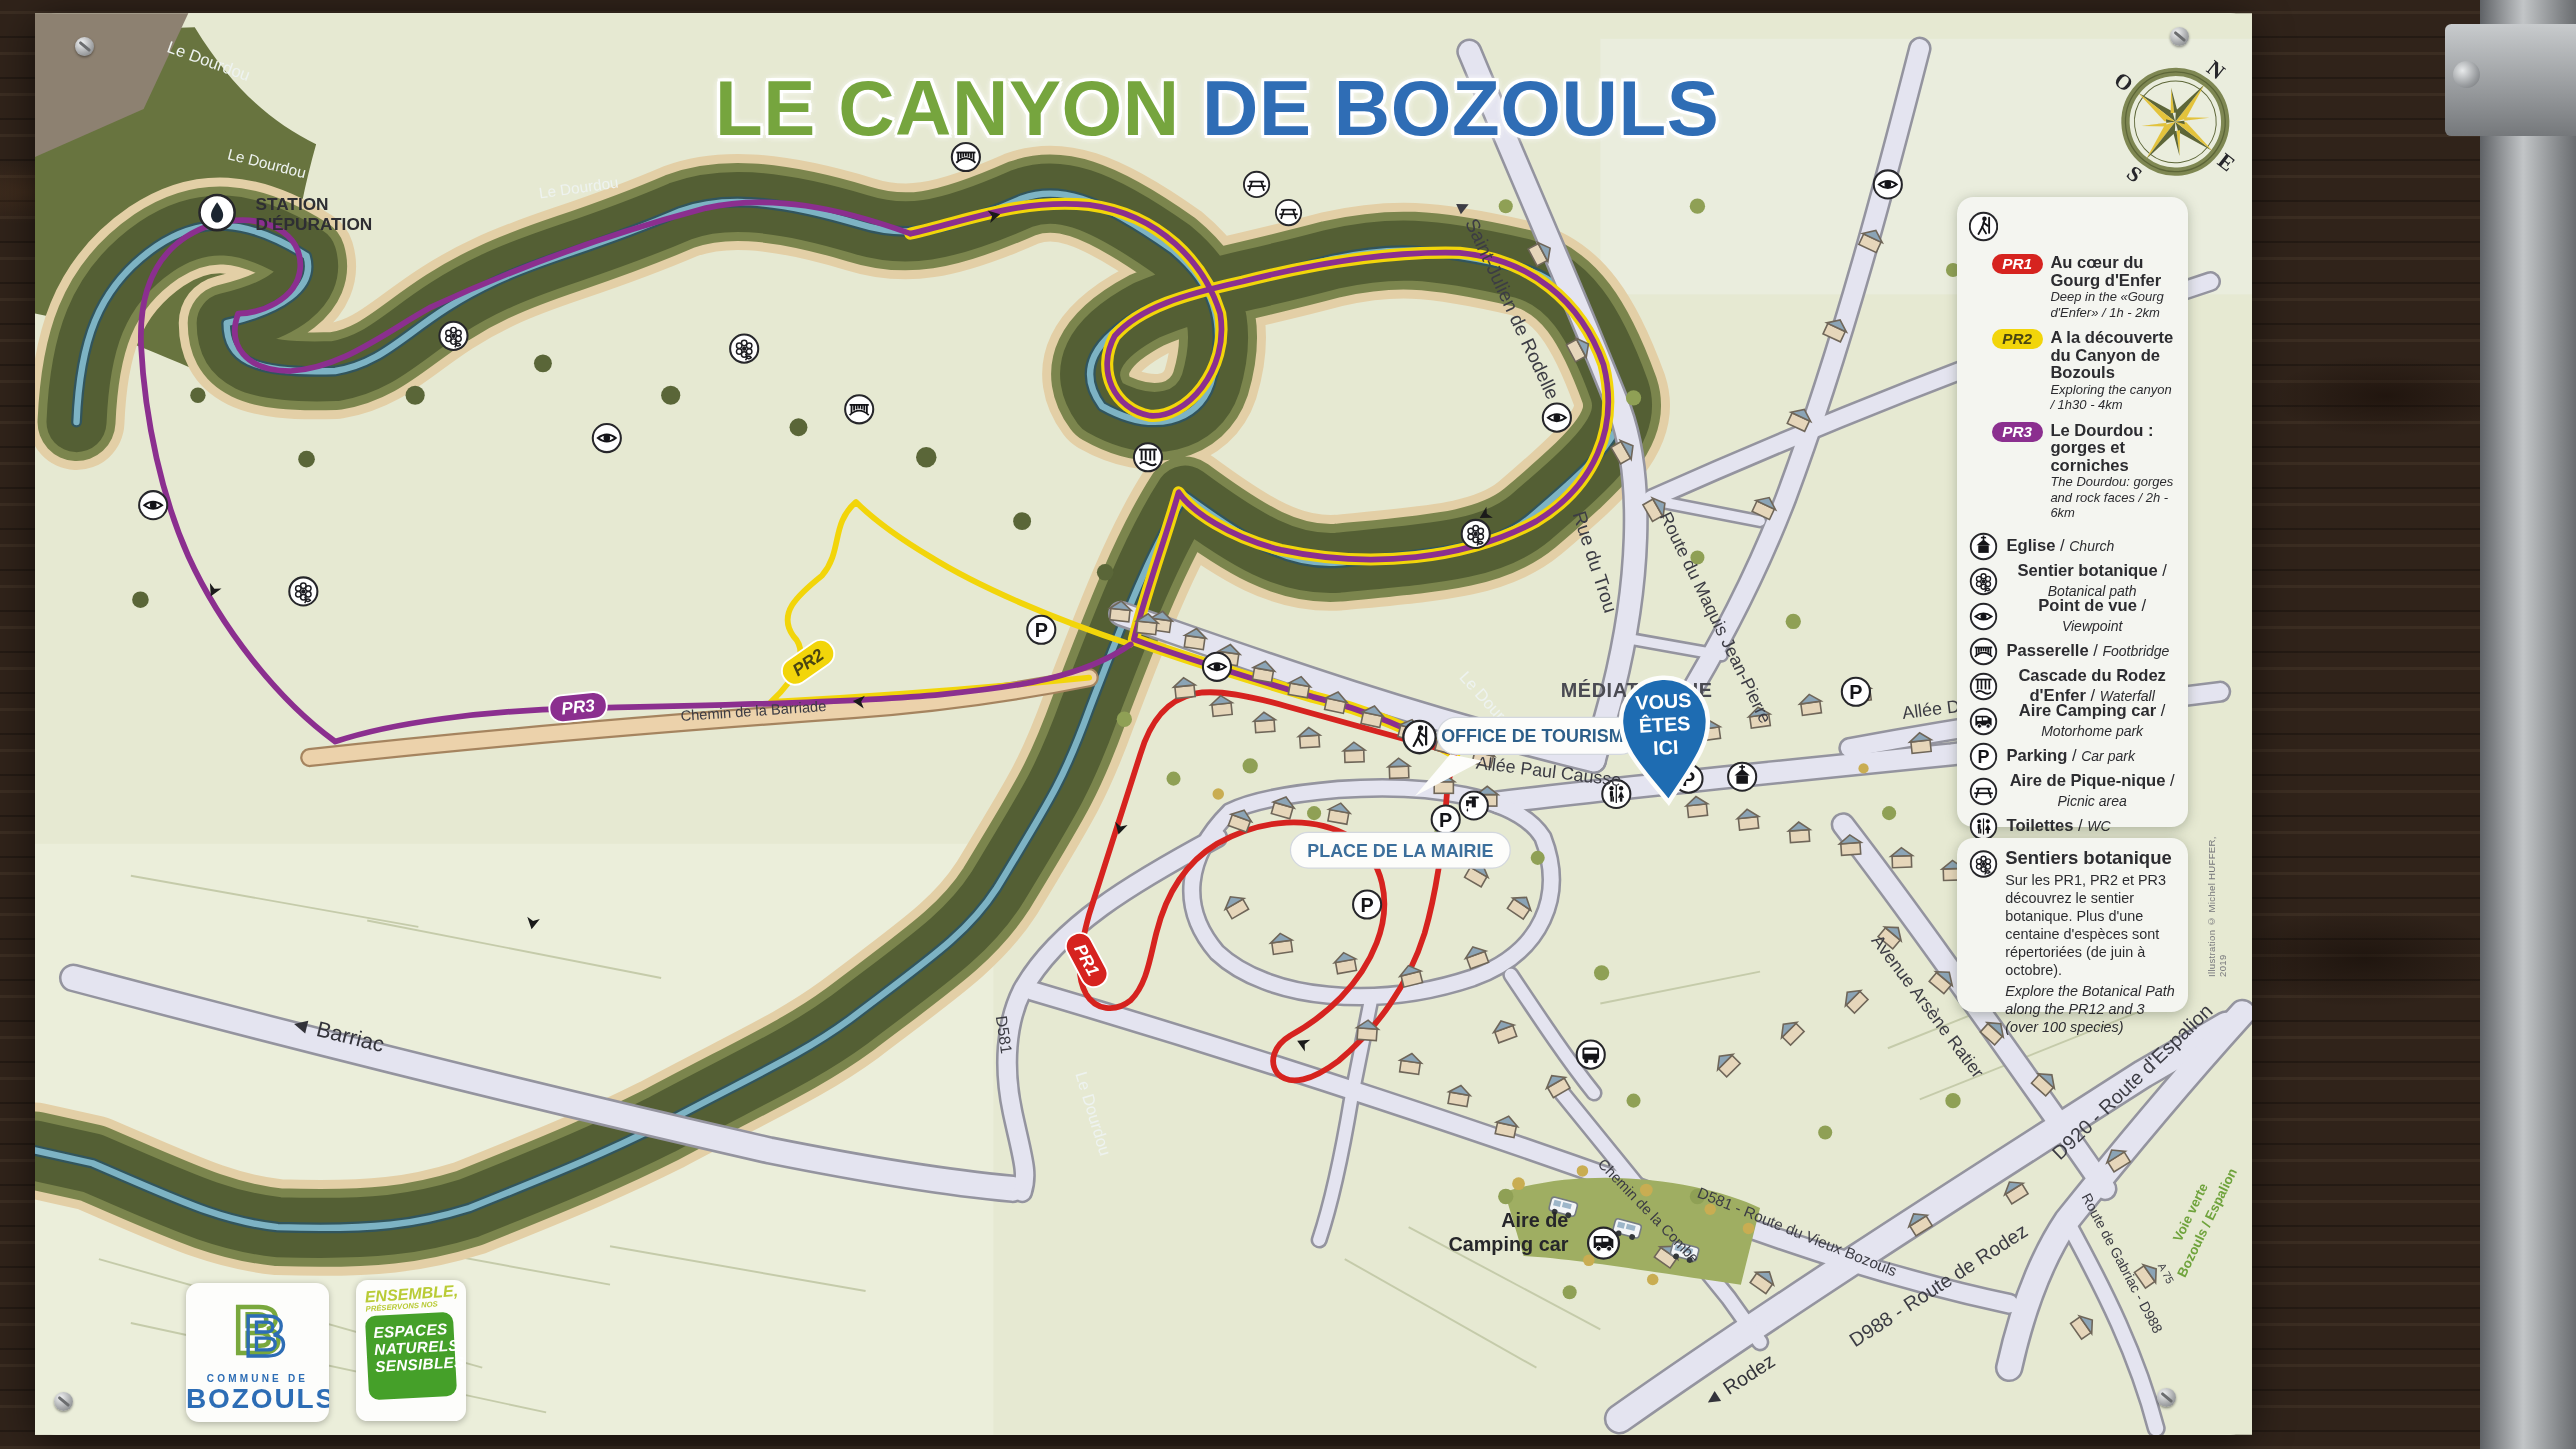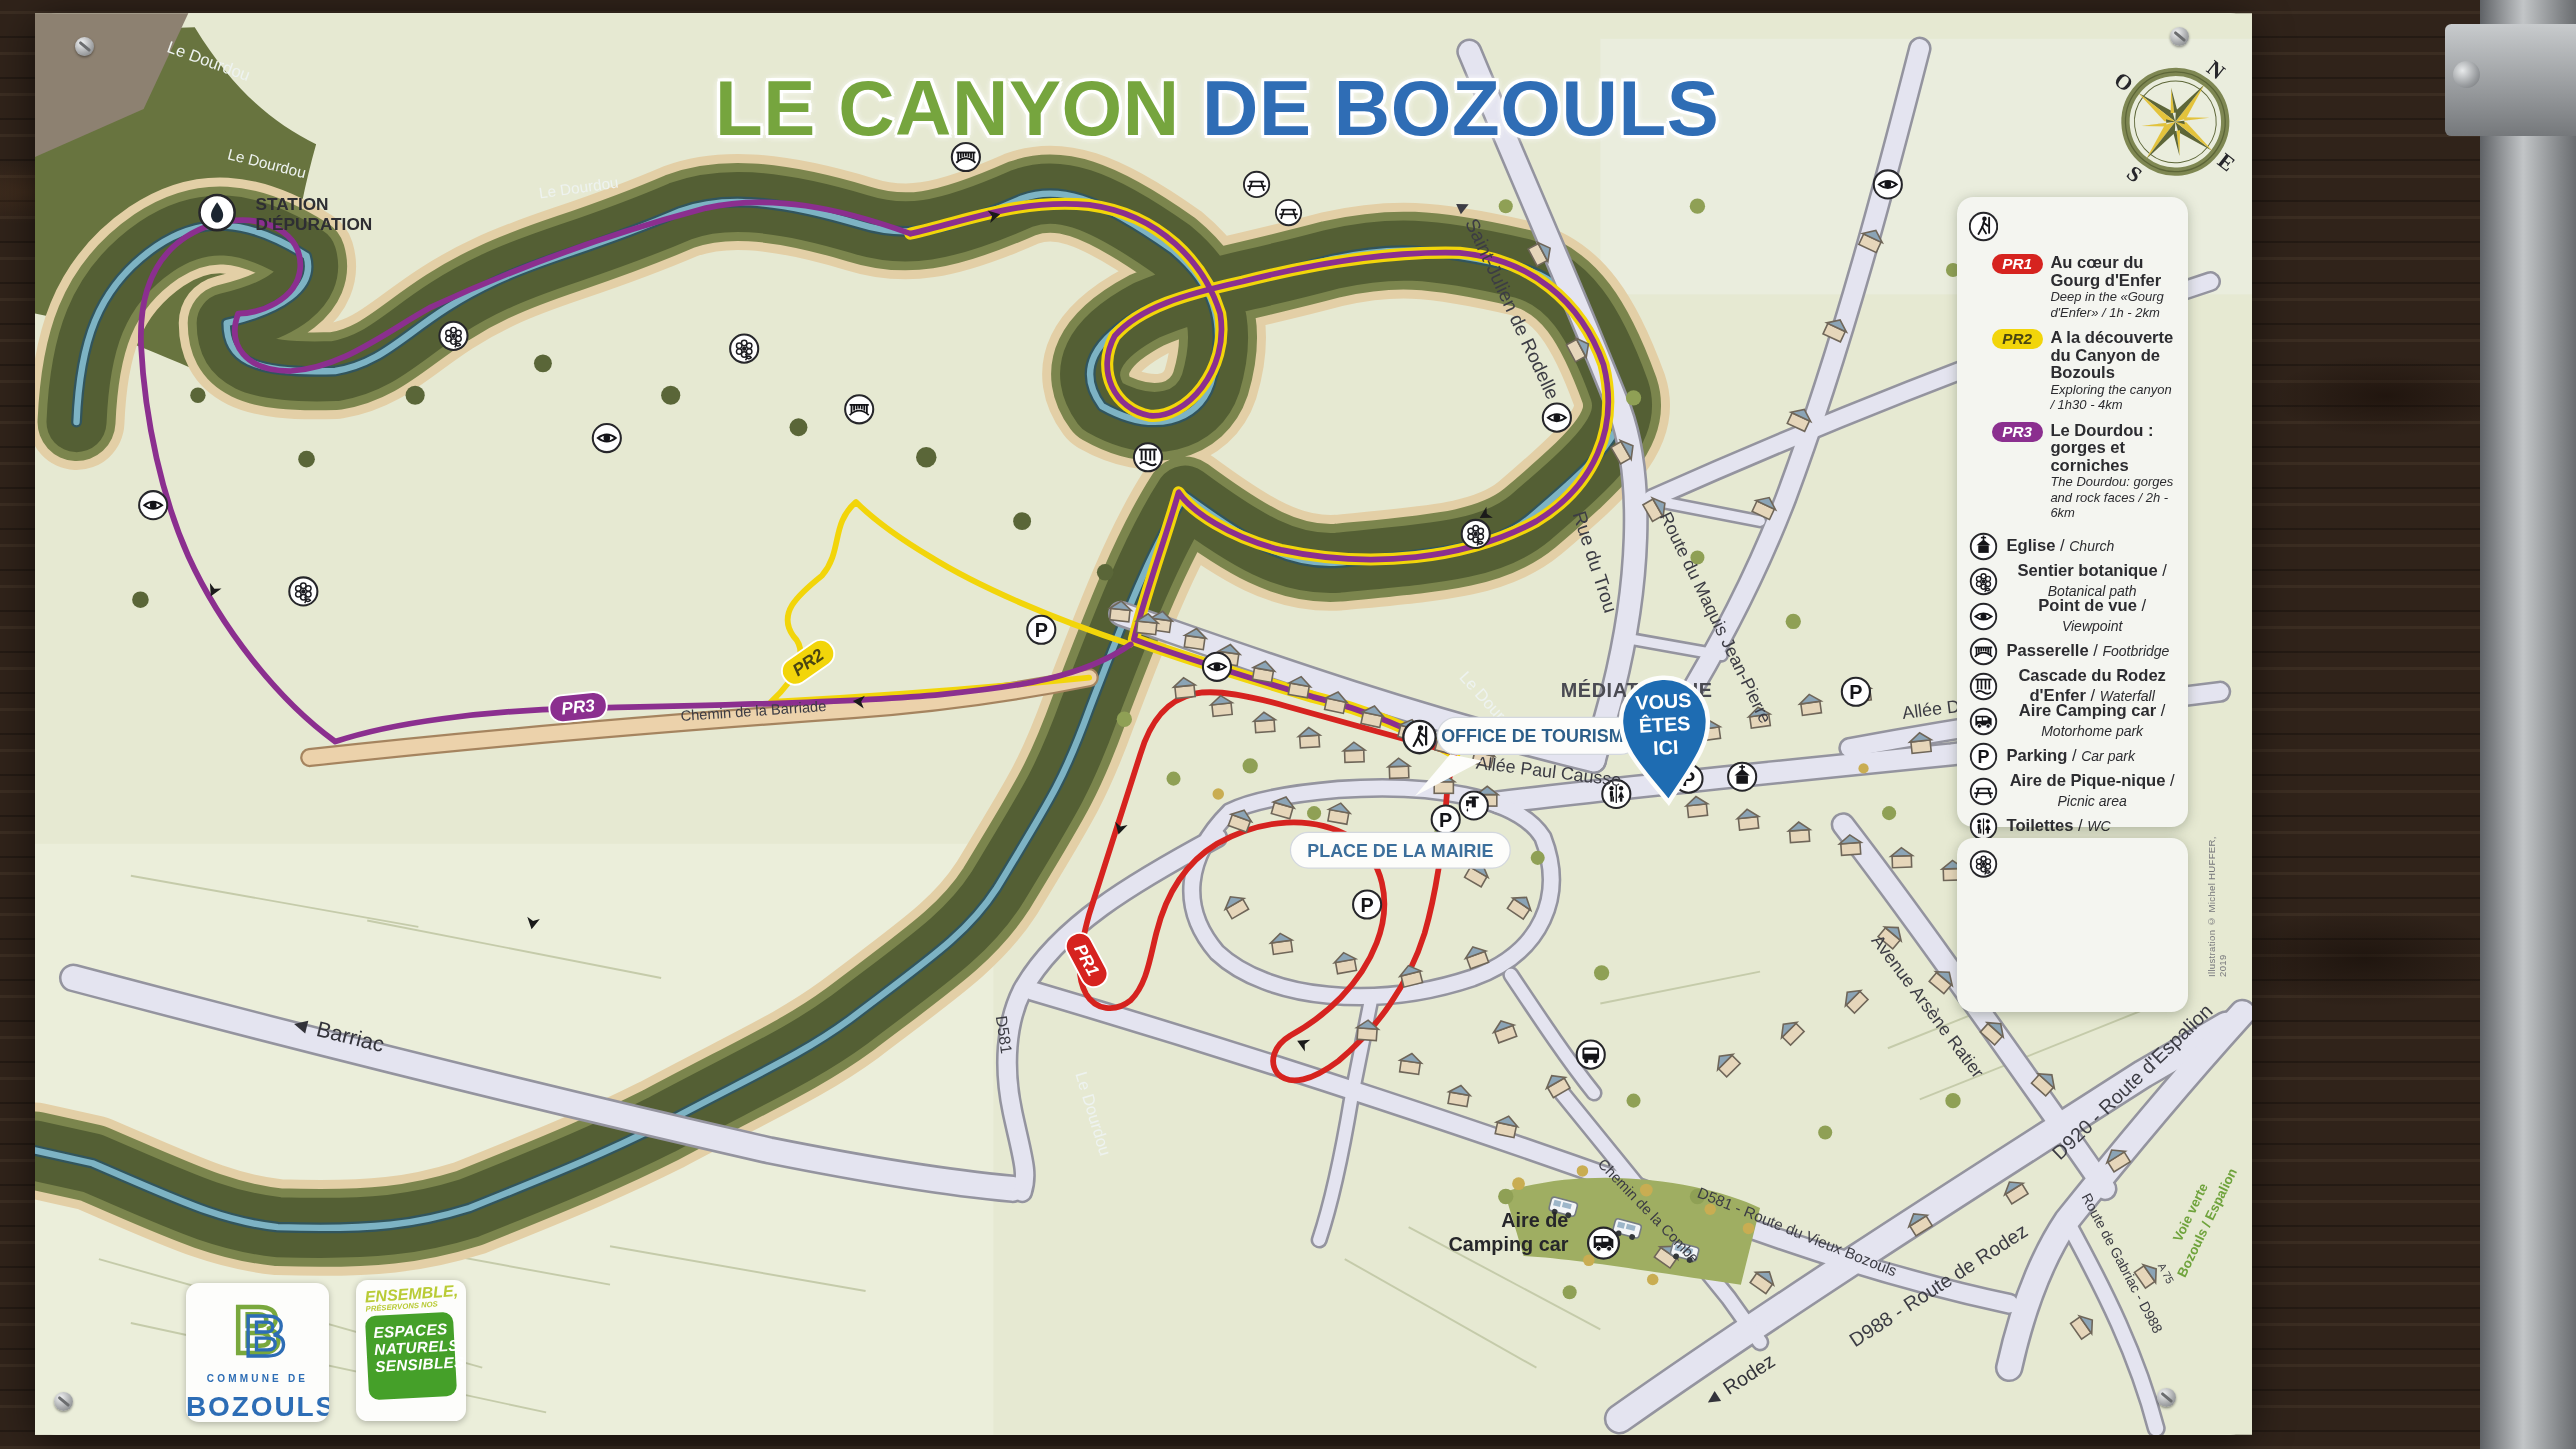--- a/index.html
+++ b/index.html
@@ -53,21 +53,21 @@
   .credit{position:absolute;left:2171px;top:811px;width:14px;height:153px;font-size:9.6px;color:#77777c;
     writing-mode:vertical-rl;transform:rotate(180deg);letter-spacing:0.3px;}
   
   .logo1{position:absolute;left:151px;top:1270px;width:143px;height:139px;background:#fdfdfb;border-radius:12.8px;
     box-shadow:0 1.9px 6.4px rgba(0,0,0,.25);text-align:center;overflow:hidden;}
   .bmark{position:relative;height:75px;margin-top:9px;}
   .bmark span{position:absolute;left:0;right:0;font-size:66px;font-weight:bold;color:transparent;}
   .bmark .b-green{-webkit-text-stroke:4.5px #79a83d;top:0;}
   .bmark .b-blue{-webkit-text-stroke:3.8px #2d6db5;top:6.4px;transform:translateX(7.7px) scale(.88);}
   .l1-small{font-size:10px;font-weight:bold;color:#2d6db5;letter-spacing:3.2px;margin-top:6.4px;}
-  .l1-big{font-size:28px;font-weight:bold;color:#2d6db5;letter-spacing:1.9px;line-height:1.05;margin-top:8px;}
+  .l1-big{font-size:28px;font-weight:bold;color:#2d6db5;letter-spacing:1.9px;line-height:1.05;}
   .logo2{position:absolute;left:321px;top:1267px;width:110px;height:141px;background:#fdfdfb;border-radius:11.5px;
     box-shadow:0 1.9px 6.4px rgba(0,0,0,.25);overflow:hidden;}
   .ens-top{margin:6.4px 0 0 9px;transform:rotate(-4deg);color:#b9cb36;font-weight:bold;font-style:italic;line-height:1;}
   .ens-top .a{font-size:16px;}
   .ens-top .b{font-size:7.7px;display:block;}
   .ens-box{margin:3.8px auto 0;width:88px;height:84px;background:#45a029;border-radius:10.2px;transform:rotate(-3deg);
     color:#fff;font-weight:bold;font-style:italic;font-size:15.3px;line-height:1.1;padding:9px 0 0 7.7px;box-sizing:border-box;letter-spacing:0.3px;}
 </style>
 </head>
 <body>
@@ -673,20 +673,25 @@
         </svg>
         <div class="txt"><b>Point d'eau</b> / <i>Water point</i></div>
       </div>
   </div>
 
   <div class="lgbox lg-bot">
     <div class="lg-head">
       <svg width="32" height="32" viewBox="-25 -25 50 50" class="licon">
           <use href="#g-flower"></use>
         </svg>
+      <div style="width:174px">
+        <div class="lg-title" style="font-size:18.5px">Sentiers botanique</div>
+        <p class="bot-p">Sur les PR1, PR2 et PR3 découvrez le sentier botanique. Plus d'une centaine d'espèces sont répertoriées (de juin à octobre).</p>
+        <p class="bot-p en">Explore the Botanical Path along the PR12 and 3 (over 100 species)</p>
+      </div>
     </div>
   </div>
   <div class="credit">Illustration © Michel HUFFER, 2019</div>
 
   <div class="logo1">
     <div class="bmark">
       <span class="b-green">B</span>
       <span class="b-blue">B</span>
     </div>
     <div class="l1-small">COMMUNE DE</div>

